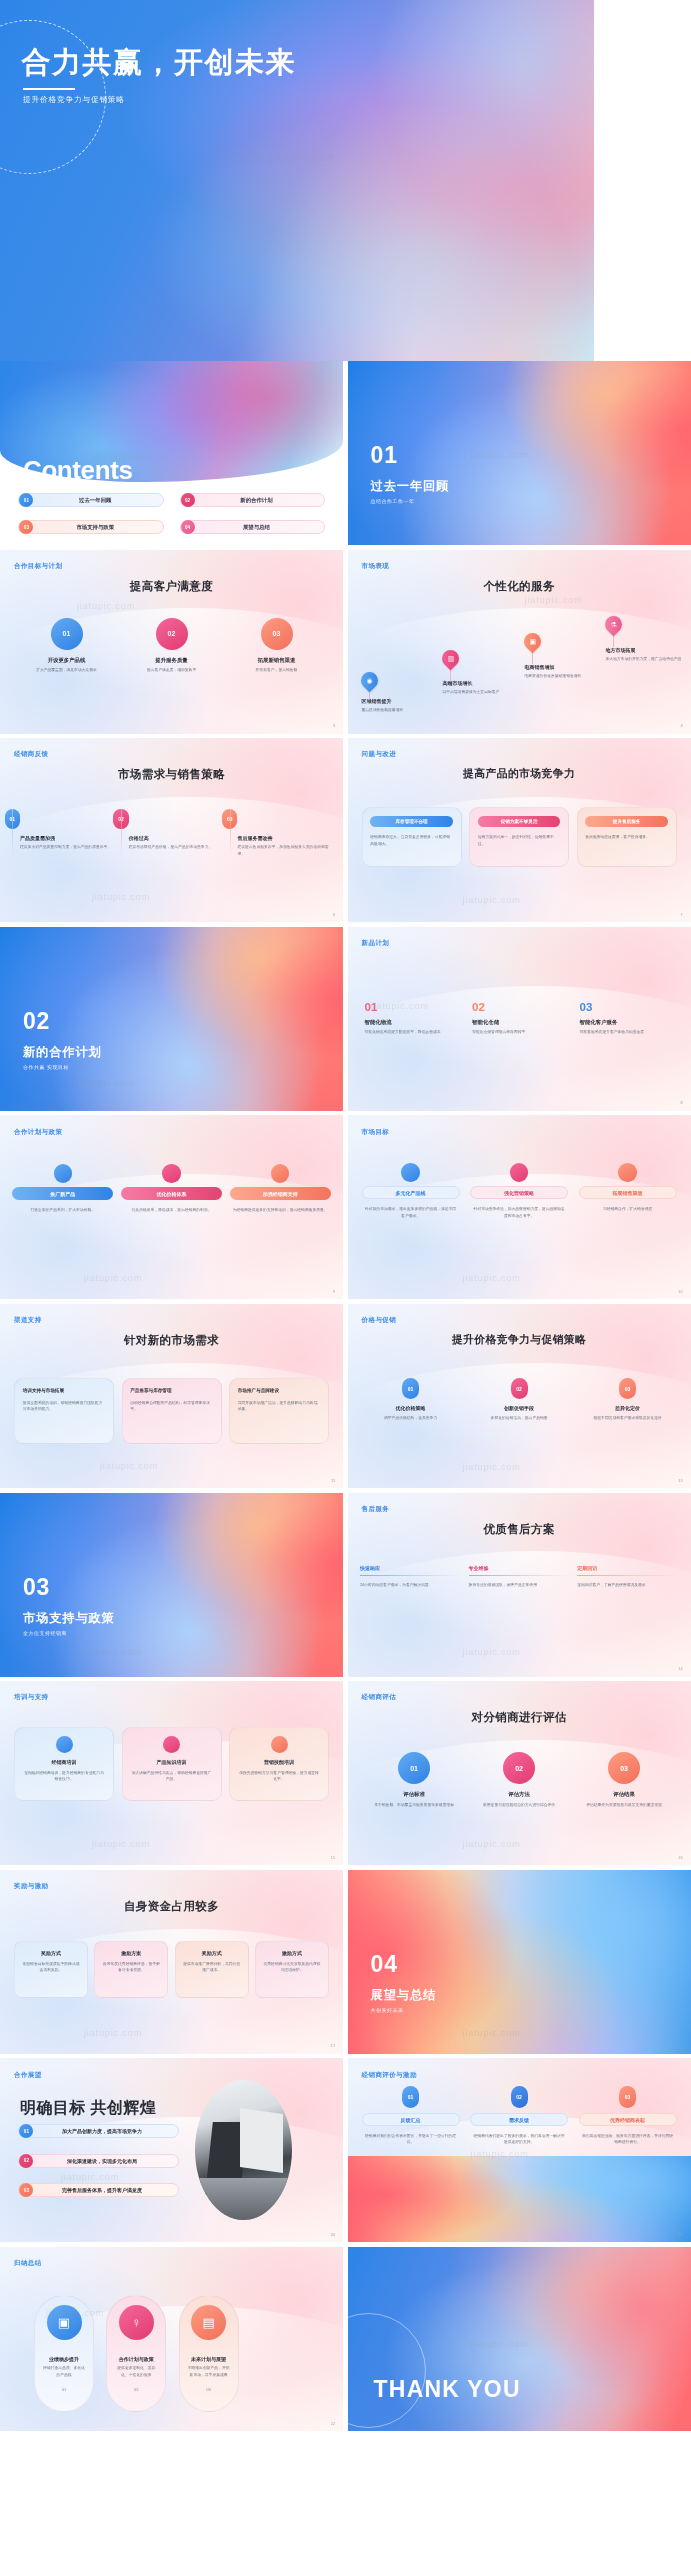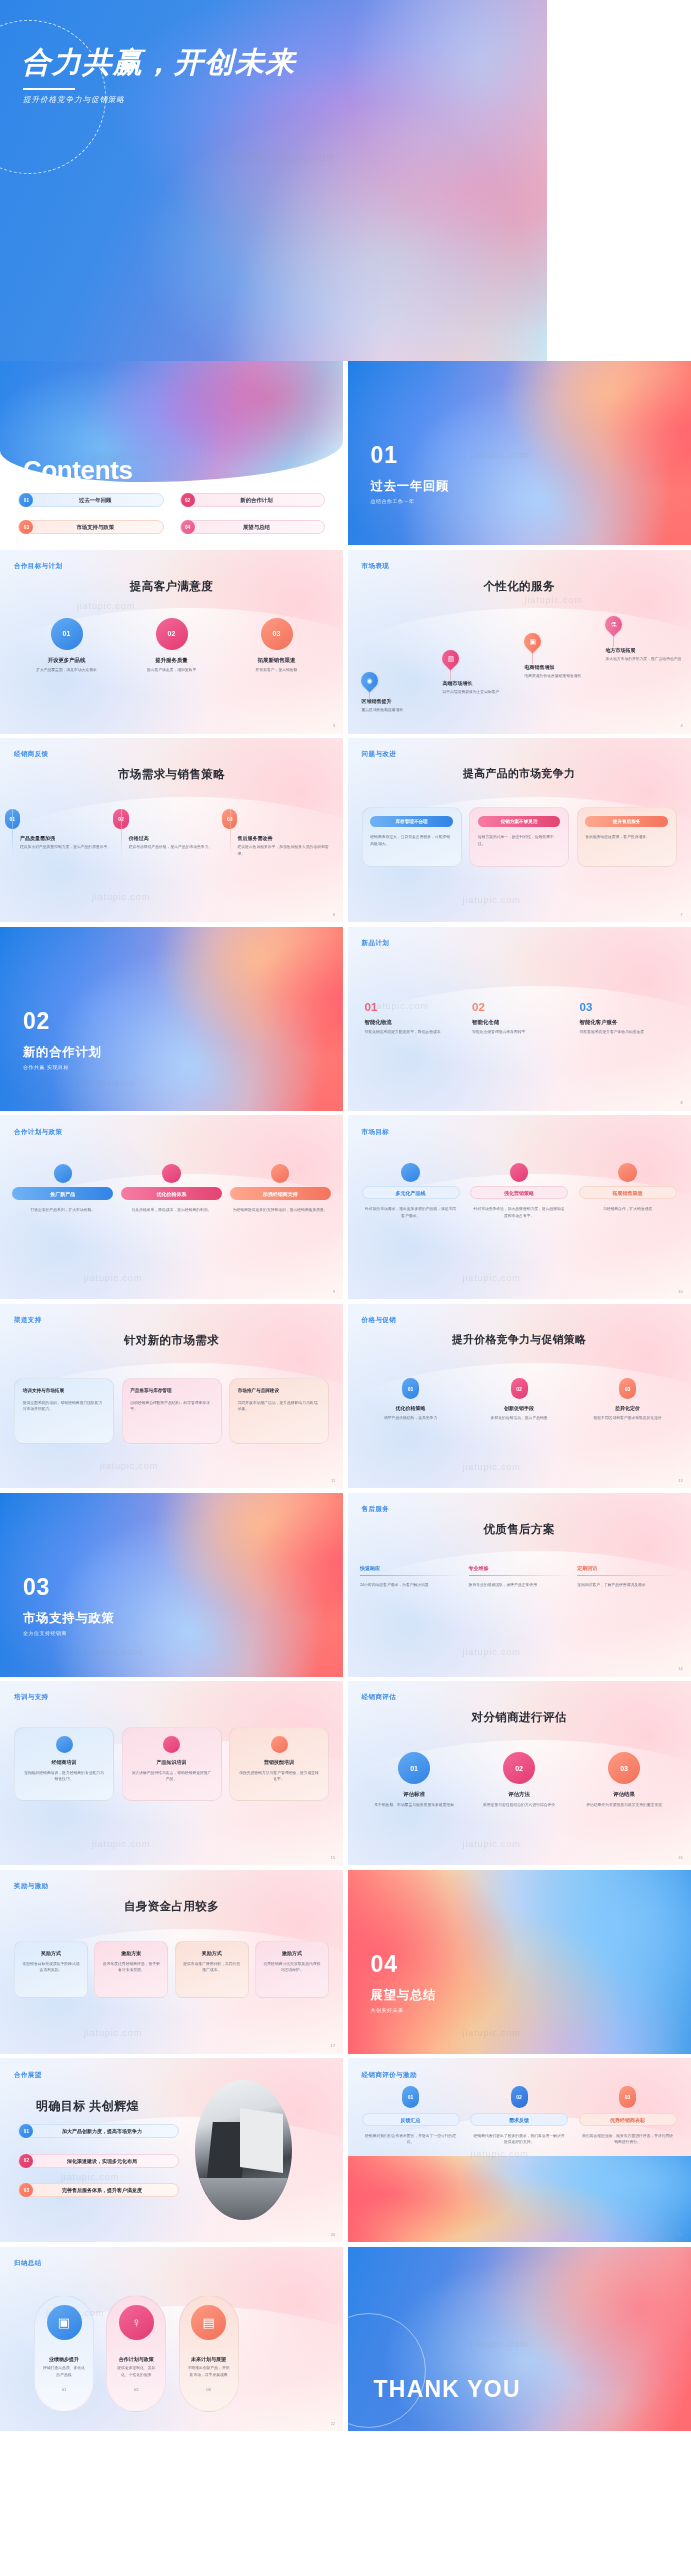--- a/index.html
+++ b/index.html
@@ -12,21 +12,21 @@
   }
   .deck { width:691px; position:relative; }
 
   
   .row { display:flex; width:691px; gap:4.6px; padding:0 0 4.6px 0; }
   .slide {
     width:343px; height:184px;
     position:relative; overflow:hidden;
     background:#fff;
   }
-  .full { width:547px; height:361px;font-style:italic; }
+  .full { width:594px; height:361px; }
   .slide .pg {
     position:absolute; right:7.7px; bottom:5.4px;
     font-size:3.8px; color:#9aa3b5; letter-spacing:0.2px;
   }
 
   
   .bg-cover{
     position:absolute; inset:0;
     background:
       radial-gradient(120% 90% at 86% 52%, rgba(255,120,160,.55) 0%, rgba(255,170,200,0) 46%),
@@ -266,22 +266,22 @@
   .inc-row{ position:absolute; left:14px; right:14px; top:71px; display:flex; justify-content:space-between; }
   .inc{
     width:74px; border-radius:7.7px; padding:8.4px 7px 10px; text-align:center;
     border:0.8px solid rgba(0,0,0,.05); min-height:57px;
   }
   .inc .t{ font-size:5px; font-weight:bold; color:#2d3039; margin-bottom:4.6px; }
   .inc .d{ font-size:3.8px; color:#6e7483; line-height:1.7; }
 
   
   .ol-title{
-    position:absolute; left:36px; top:40px;
-    font-size:12px; font-weight:bold; color:#2a2d36; letter-spacing:0.4px;
+    position:absolute; left:20px; top:40px;
+    font-size:16px; font-weight:bold; color:#2a2d36; letter-spacing:0.4px;
   }
   .ol-list{ position:absolute; left:18.4px; top:66px; width:161px; }
   .ol-item{
     display:flex; align-items:center; height:14px; border-radius:7px;
     margin-bottom:15.4px; padding-right:7.7px;
   }
   .ol-item .n{
     width:14px; height:14px; border-radius:50%;
     display:flex; align-items:center; justify-content:center;
     font-size:4.6px; color:#fff; font-weight:bold; flex:0 0 14px;

